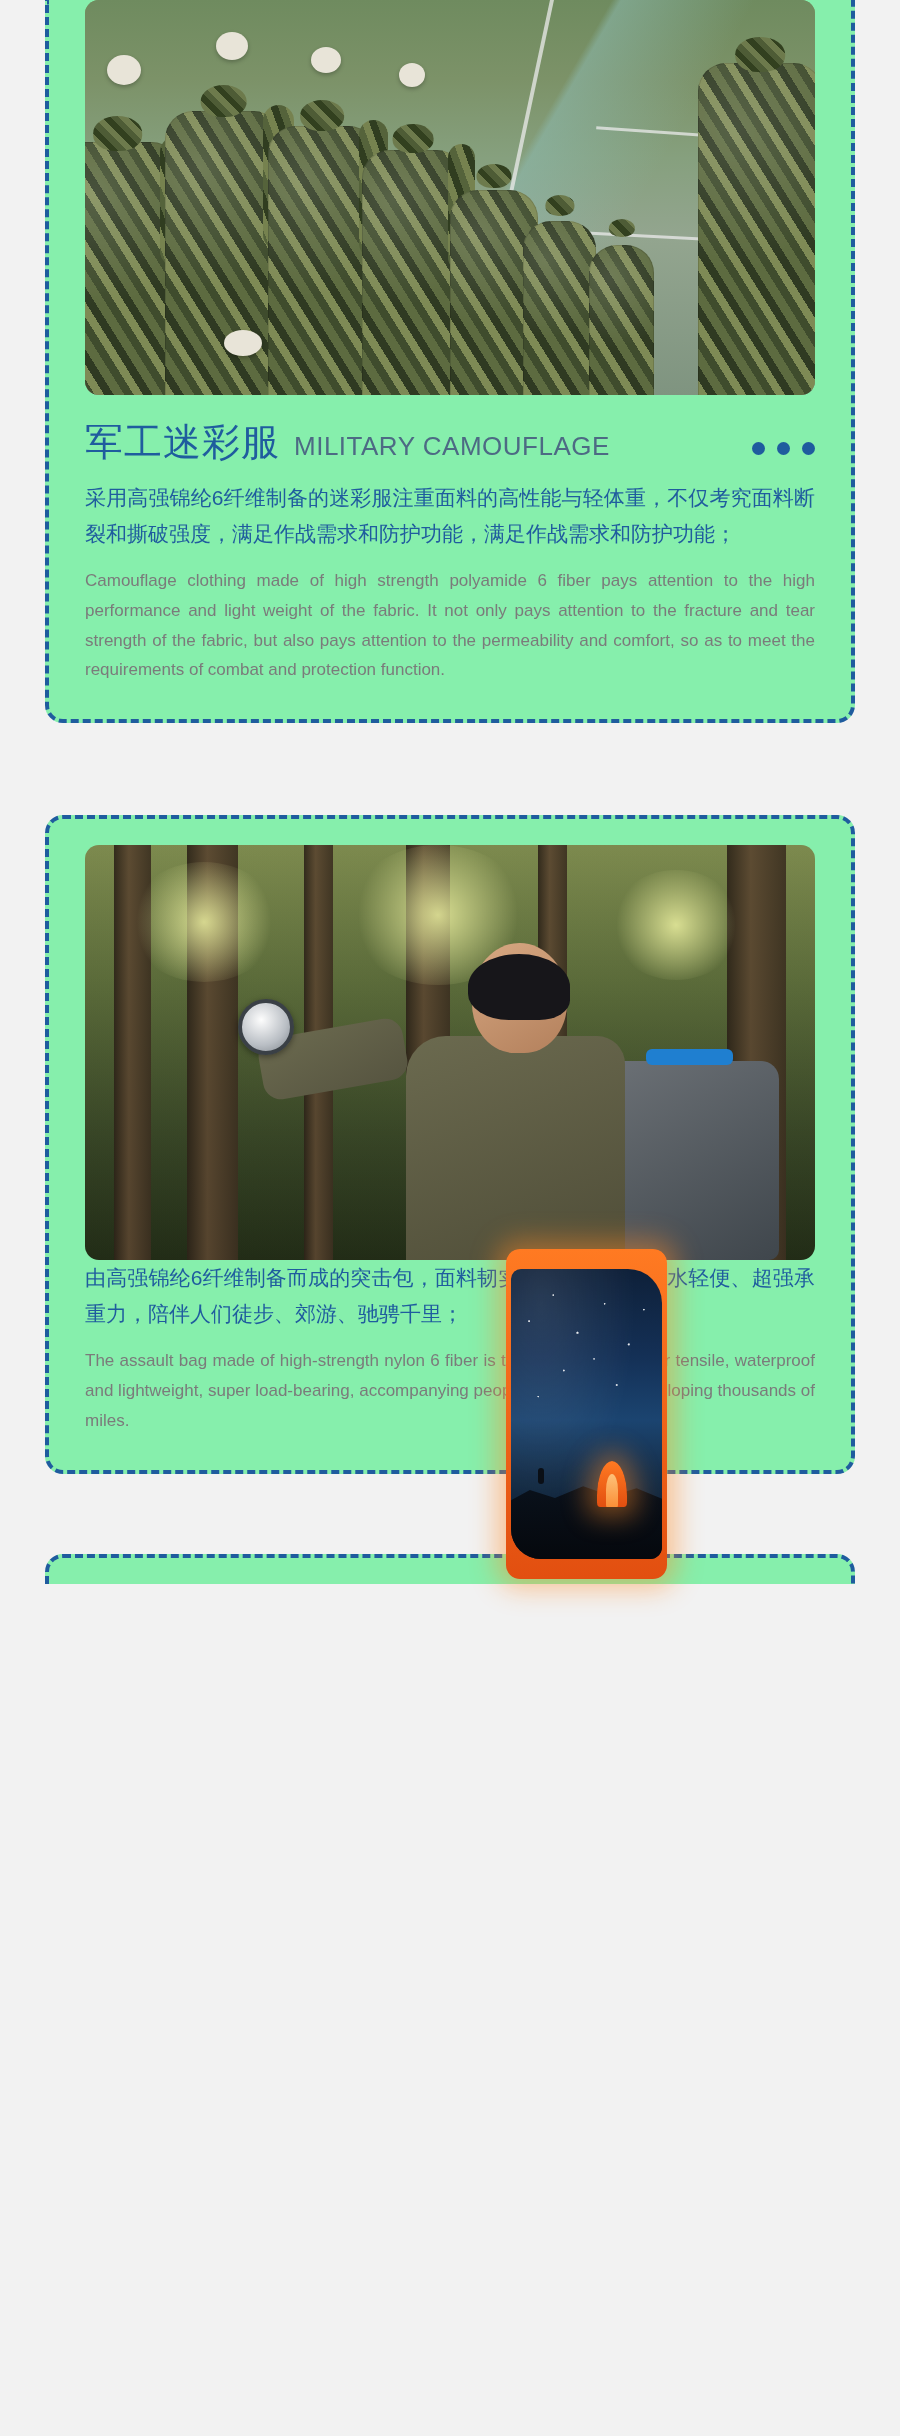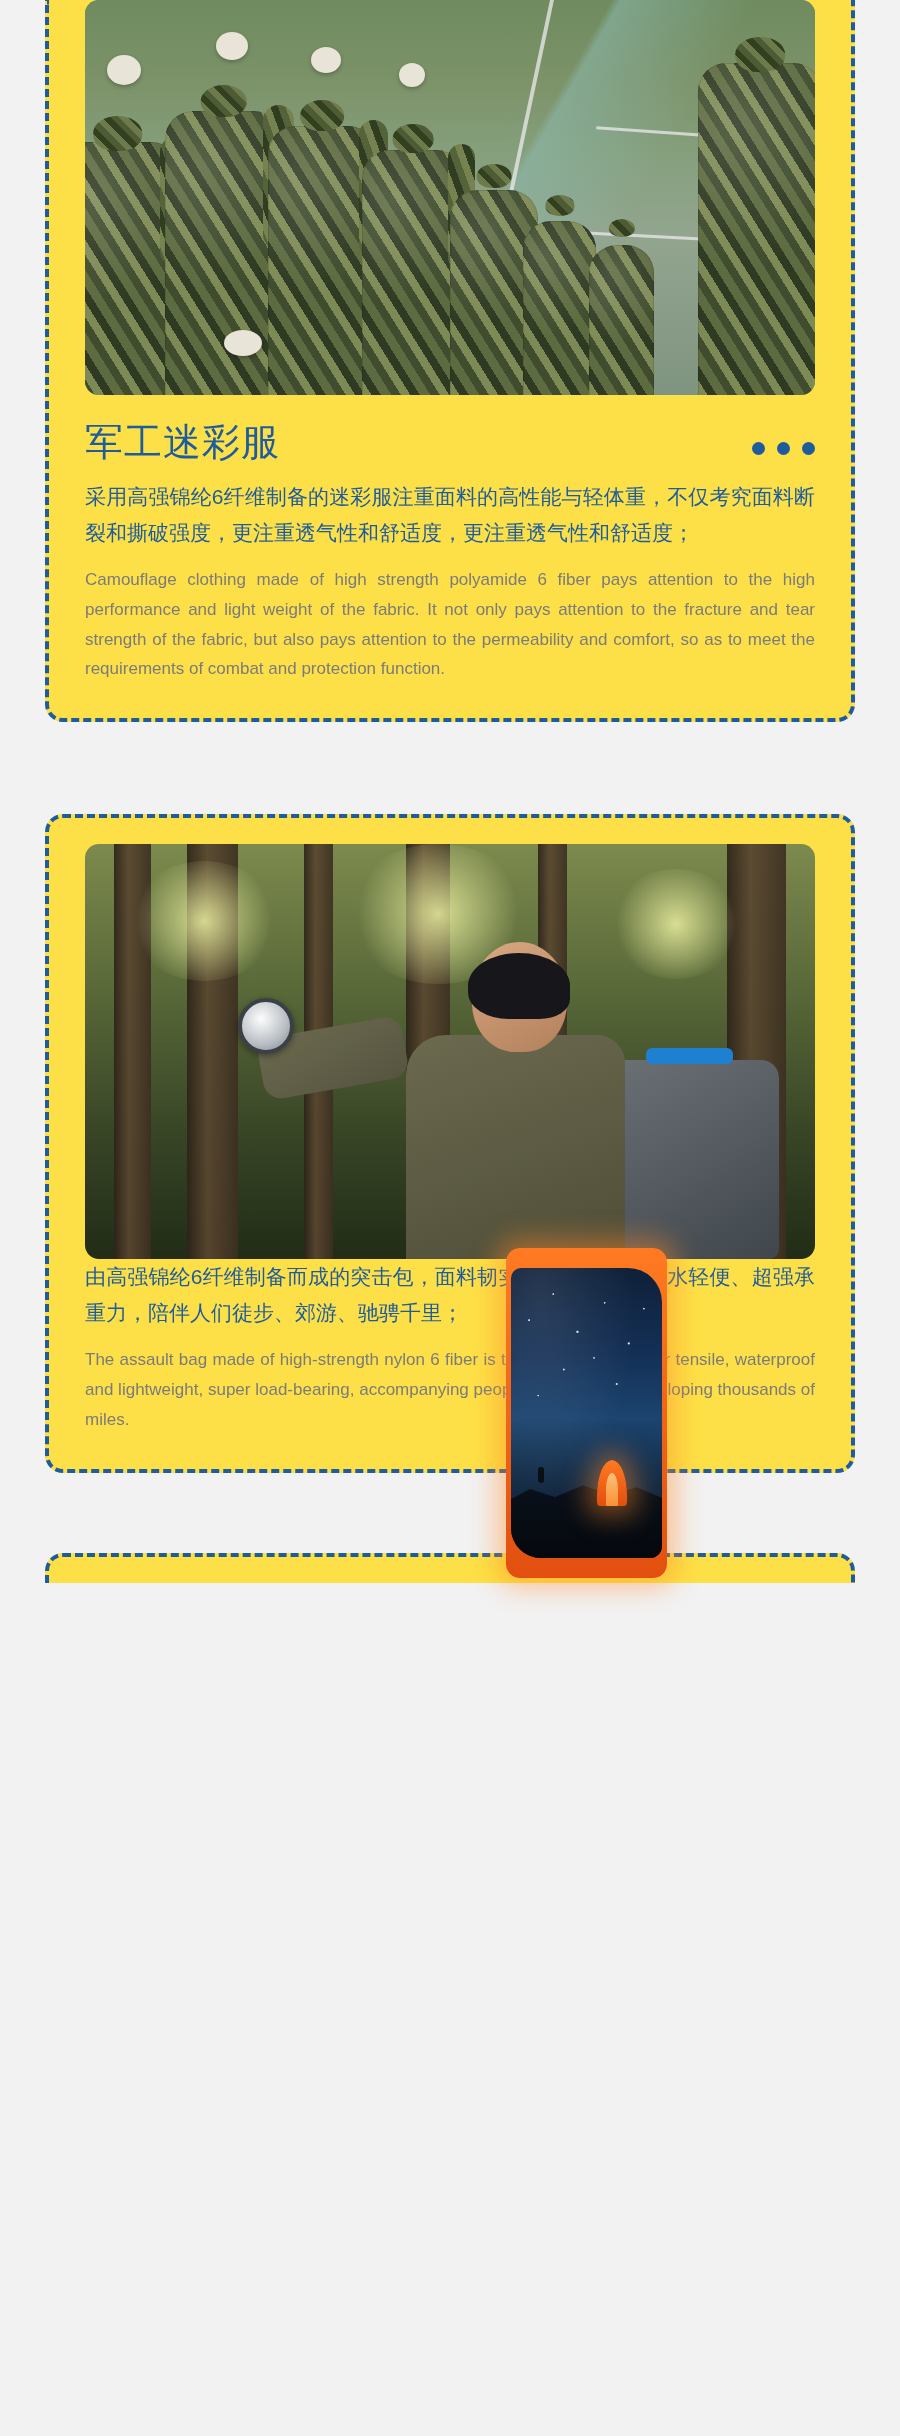--- a/index.html
+++ b/index.html
@@ -19,21 +19,21 @@
     background: #f2f2f2;
     position: relative;
     overflow: hidden;
   }
   .card {
     position: relative;
     margin: 0 auto;
     width: 810px;
     border: 4px dashed #1f5c9e;
     border-radius: 18px;
-    background: #fde047;
+    background: #86efac;
     padding: 26px 36px 34px 36px;
   }
   .card-partial-top {
     border-top: none;
     border-top-left-radius: 0;
     border-top-right-radius: 0;
     padding-top: 0;
   }
   .card-partial-bottom {
     border-bottom: none;
@@ -354,28 +354,29 @@
 
       <div class="glove" style="left:3%;top:14%;width:34px;height:30px;"></div>
       <div class="glove" style="left:18%;top:8%;width:32px;height:28px;"></div>
       <div class="glove" style="left:31%;top:12%;width:30px;height:26px;"></div>
       <div class="glove" style="left:43%;top:16%;width:26px;height:24px;"></div>
       <div class="glove" style="left:19%;bottom:10%;width:38px;height:26px;"></div>
     </div>
 
     <div class="head-row">
       <span class="title-cn">军工迷彩服</span>
+      <span class="title-en">MILITARY CAMOUFLAGE</span>
       <span class="dots">
         <i class="dot"></i>
         <i class="dot"></i>
         <i class="dot"></i>
       </span>
     </div>
 
-    <p class="para-cn">采用高强锦纶6纤维制备的迷彩服注重面料的高性能与轻体重，不仅考究面料断裂和撕破强度，更注重透气性和舒适度，更注重透气性和舒适度；</p>
+    <p class="para-cn">采用高强锦纶6纤维制备的迷彩服注重面料的高性能与轻体重，不仅考究面料断裂和撕破强度，满足作战需求和防护功能，满足作战需求和防护功能；</p>
     <p class="para-en">Camouflage clothing made of high strength polyamide 6 fiber pays attention to the high performance and light weight of the fabric. It not only pays attention to the fracture and tear strength of the fabric, but also pays attention to the permeability and comfort, so as to meet the requirements of combat and protection function.</p>
   </section>
 
   <div class="gap"></div>
 
   <section class="card">
 
     <div class="photo short ph2">
       <div class="trunk" style="left:4%;width:5%;"></div>
       <div class="trunk" style="left:14%;width:7%;"></div>

